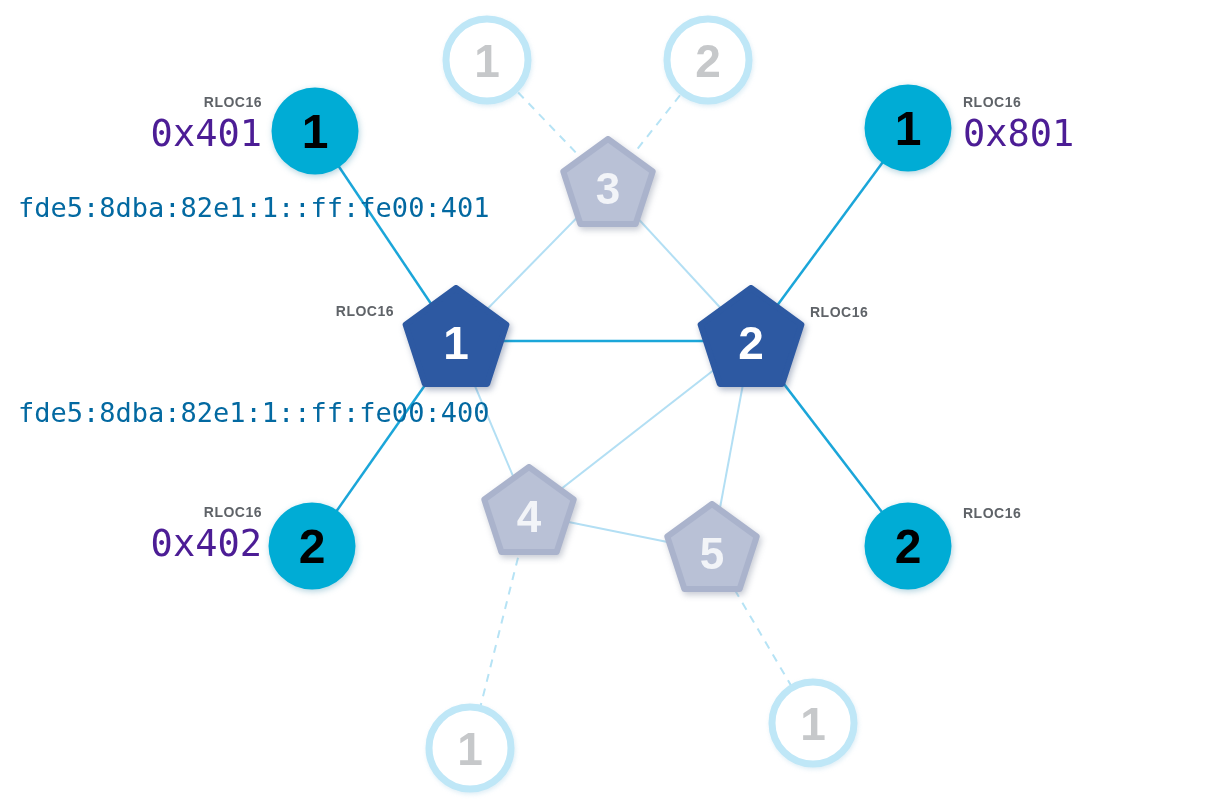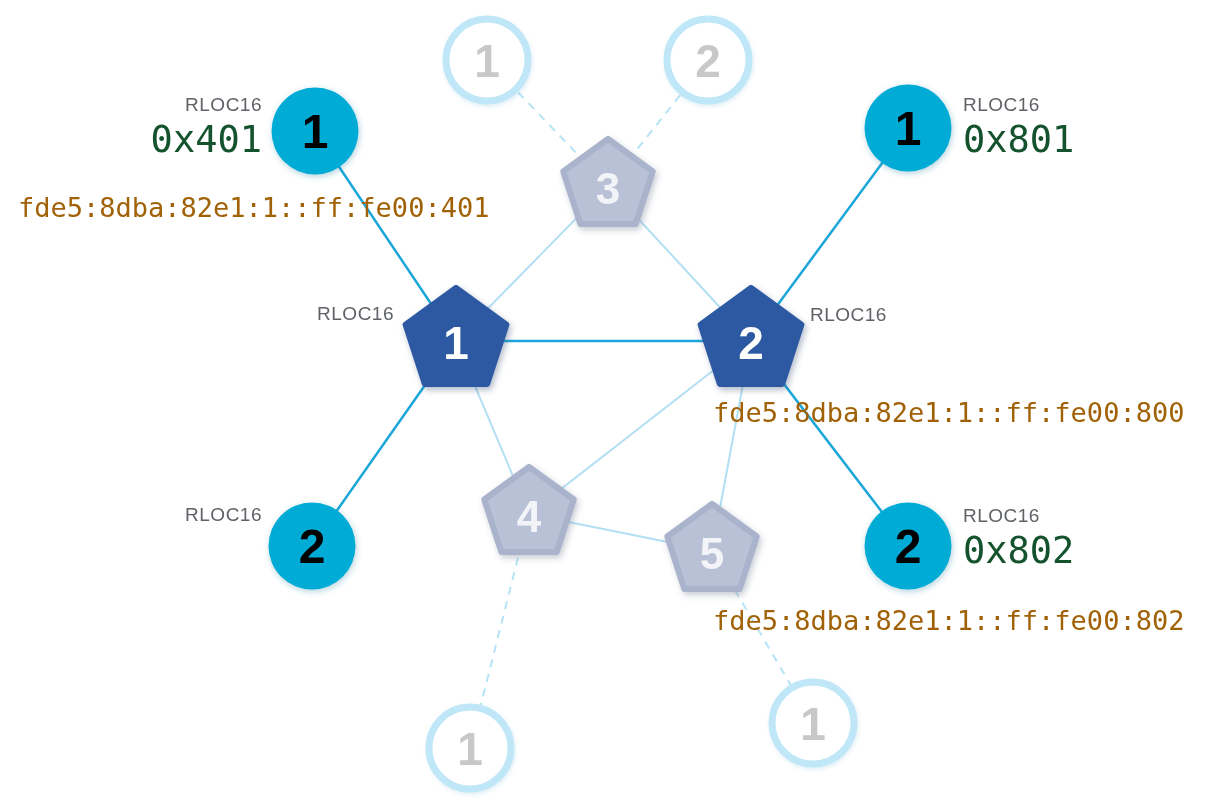--- a/index.html
+++ b/index.html
@@ -31,25 +31,25 @@
     display:flex;align-items:center;justify-content:center;
     font-weight:bold;cursor:pointer;
   }
   .num-child{color:#000000;font-size:48px;}
   .num-router{color:#ffffff;font-size:46px;padding-top:10px;}
   .num-inactive{color:#f2f4f8;font-size:44px;padding-top:10px;}
   .num-ghost{color:#c6c8ca;font-size:46px;}
 
   .rloc-block{position:absolute;z-index:3;white-space:nowrap;}
   .rloc-block.align-right{text-align:right;}
-  .rloc-lbl{font-size:19px;color:#5f6368;letter-spacing:.5px;}
-  .rloc-val{font-family:"DejaVu Sans Mono",monospace;font-size:37px;color:#14532d;margin-top:2px;}
+  .rloc-lbl{font-size:14px;color:#5f6368;letter-spacing:.5px;font-weight:bold;}
+  .rloc-val{font-family:"DejaVu Sans Mono",monospace;font-size:37px;color:#4c1d95;margin-top:2px;}
   .addr{
     position:absolute;z-index:3;white-space:nowrap;
-    font-family:"DejaVu Sans Mono",monospace;font-size:27px;color:#a16207;
+    font-family:"DejaVu Sans Mono",monospace;font-size:27px;color:#0369a1;
   }
 </style>
 </head>
 <body>
 
 <div id="stage">
 
   <svg id="net-svg" width="1216" height="812" viewBox="0 0 1216 812">
 
     <line class="link-dashed" x1="487" y1="60" x2="608" y2="186"></line>
@@ -140,23 +140,22 @@
     <div class="rloc-val">0x801</div>
   </div>
   <div class="rloc-block align-right" style="right:822px;top:303px">
     <div class="rloc-lbl">RLOC16</div>
   </div>
   <div class="rloc-block" style="left:810px;top:304px">
     <div class="rloc-lbl">RLOC16</div>
   </div>
   <div class="rloc-block align-right" style="right:954px;top:504px">
     <div class="rloc-lbl">RLOC16</div>
+    <div class="rloc-val">0x402</div>
   </div>
   <div class="rloc-block" style="left:963px;top:505px">
     <div class="rloc-lbl">RLOC16</div>
-    <div class="rloc-val">0x802</div>
   </div>
 
   <div class="addr" style="left:18px;top:192px">fde5:8dba:82e1:1::ff:fe00:401</div>
-  <div class="addr" style="left:713px;top:397px">fde5:8dba:82e1:1::ff:fe00:800</div>
-  <div class="addr" style="left:713px;top:605px">fde5:8dba:82e1:1::ff:fe00:802</div>
+  <div class="addr" style="left:18px;top:397px">fde5:8dba:82e1:1::ff:fe00:400</div>
 
 </div>
 
 </body></html>

